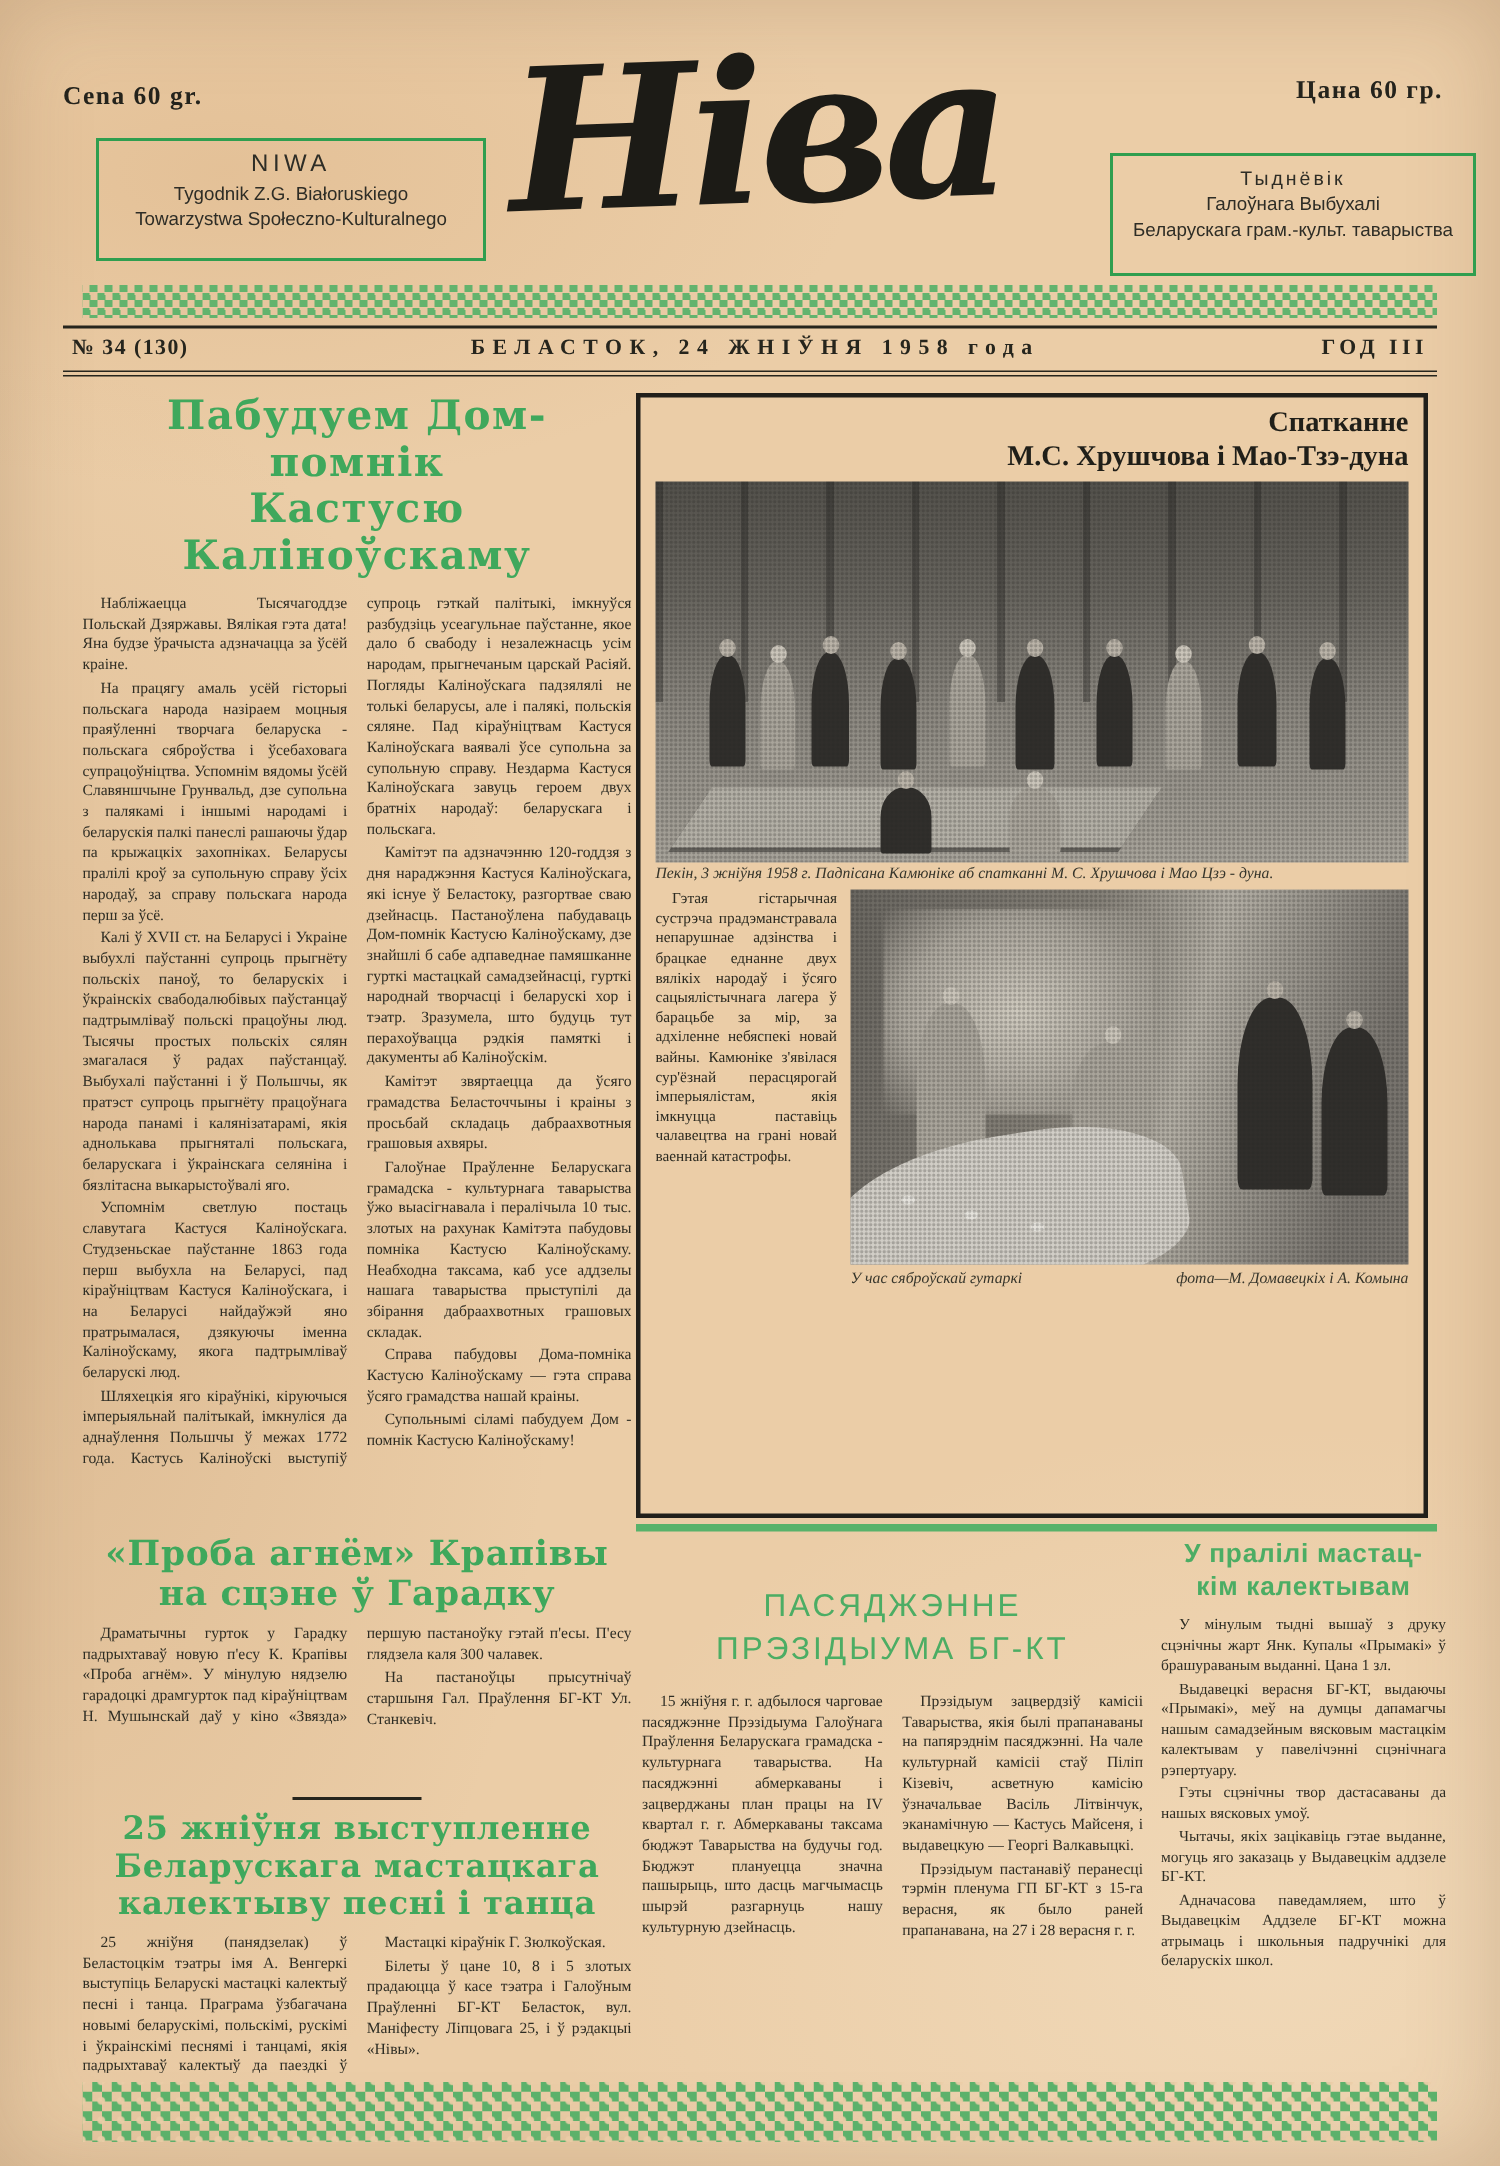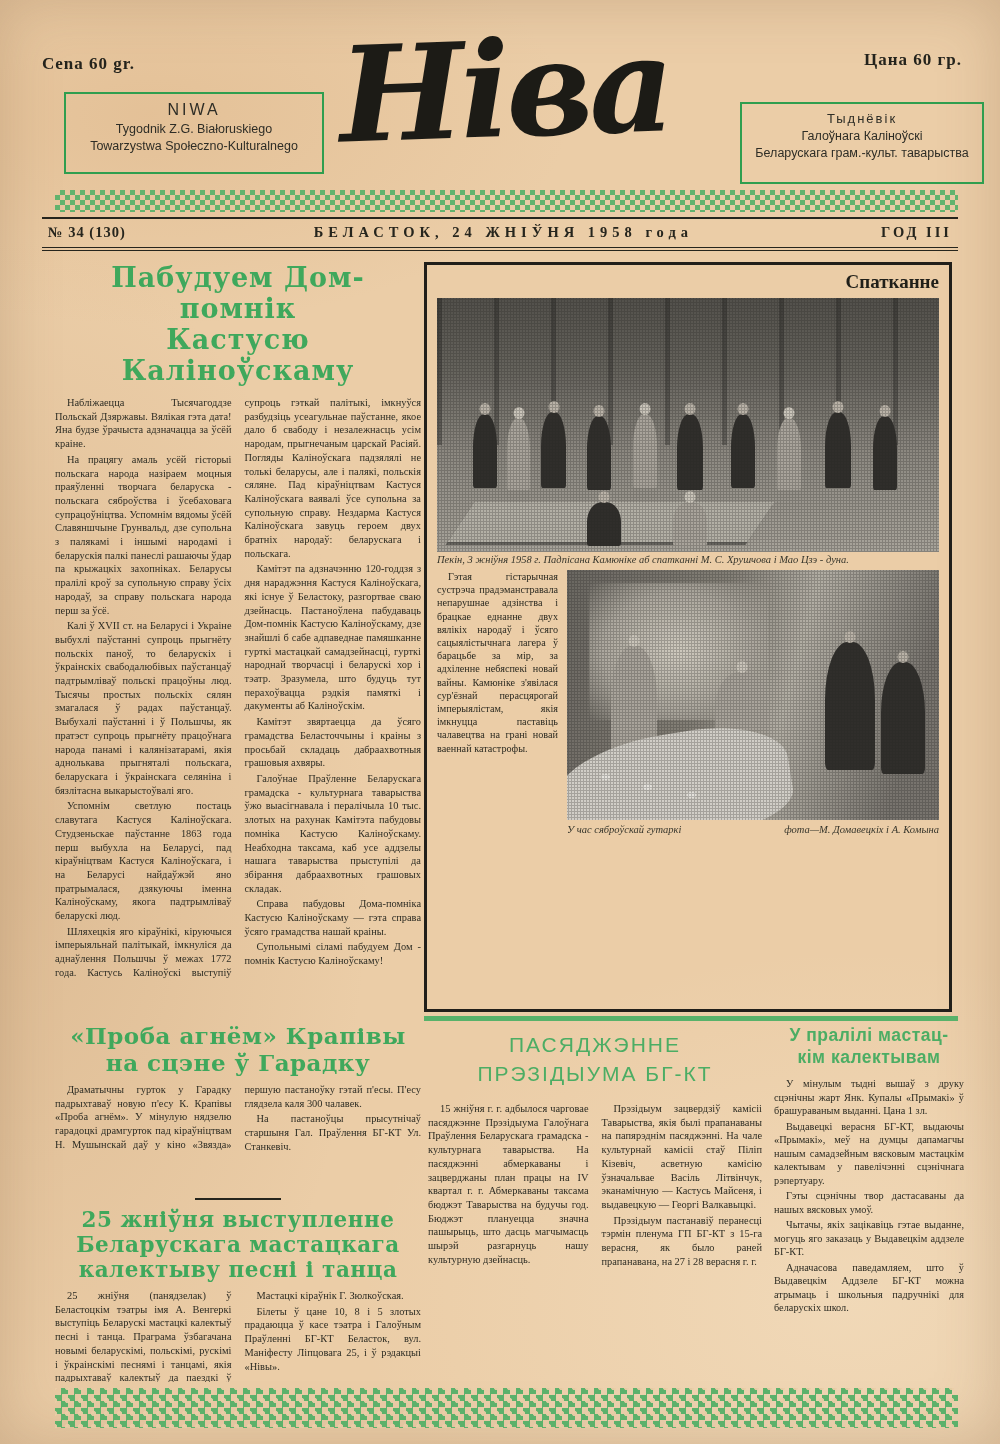--- a/index.html
+++ b/index.html
@@ -110,21 +110,21 @@
   <div class="abs mast-box box-left" style="left:64px;top:92px;width:256px;height:78px;">
     <div class="bl1">NIWA</div>
     <div class="bl2">Tygodnik Z.G. Białoruskiego</div>
     <div class="bl3">Towarzystwa Społeczno-Kulturalnego</div>
   </div>
 
   <div class="abs script-title" style="left:295px;top:10px;width:420px;height:170px;">Ніва</div>
 
   <div class="abs mast-box box-right" style="left:727px;top:102px;width:240px;height:78px;margin-left:13px;">
     <div class="bl1">Тыднёвік</div>
-    <div class="bl2">Галоўнага Каліноўскі</div>
+    <div class="bl2">Галоўнага Выбухалі</div>
     <div class="bl3">Беларускага грам.-культ. таварыства</div>
   </div>
 
   <div class="abs checker" style="left:55px;top:190px;width:903px;height:22px;"></div>
 
   <div class="abs dateline" style="left:42px;top:217px;width:916px;height:34px;gap:36px;">
     <span class="dl dl-issue">№ 34 (130)</span>
     <span class="dl dl-center">БЕЛАСТОК, 24 ЖНІЎНЯ 1958 года</span>
     <span class="dl dl-year">ГОД III</span>
   </div>
@@ -141,20 +141,21 @@
       <p>Камітэт па адзначэнню 120-годдзя з дня нараджэння Кастуся Каліноўскага, які існуе ў Беластоку, разгортвае сваю дзейнасць. Пастаноўлена пабудаваць Дом-помнік Кастусю Каліноўскаму, дзе знайшлі б сабе адпаведнае памяшканне гурткі мастацкай самадзейнасці, гурткі народнай творчасці і беларускі хор і тэатр. Зразумела, што будуць тут перахоўвацца рэдкія памяткі і дакументы аб Каліноўскім.</p>
       <p>Камітэт звяртаецца да ўсяго грамадства Беласточчыны і краіны з просьбай складаць дабраахвотныя грашовыя ахвяры.</p>
       <p>Галоўнае Праўленне Беларускага грамадска - культурнага таварыства ўжо выасігнавала і пералічыла 10 тыс. злотых на рахунак Камітэта пабудовы помніка Кастусю Каліноўскаму. Неабходна таксама, каб усе аддзелы нашага таварыства прыступілі да збірання дабраахвотных грашовых складак.</p>
       <p>Справа пабудовы Дома-помніка Кастусю Каліноўскаму — гэта справа ўсяго грамадства нашай краіны.</p>
       <p>Супольнымі сіламі пабудуем Дом - помнік Кастусю Каліноўскаму!</p>
     </div>
   </div>
 
   <div class="abs photo-box" style="left:424px;top:262px;width:528px;height:750px;">
     <div class="pb-title">Спатканне</div>
+    <div class="pb-title">М.С. Хрушчова і Мао-Тзэ-дуна</div>
 
     <div class="photo photo1" style="width:502px;height:254px;margin:5px auto 2px;">
       <div class="win1"></div>
       <span class="fig" style="left:36px;bottom:64px;width:24px;height:74px;"></span>
       <span class="fig light" style="left:70px;bottom:62px;width:23px;height:72px;"></span>
       <span class="fig" style="left:104px;bottom:64px;width:25px;height:76px;"></span>
       <span class="fig" style="left:150px;bottom:62px;width:24px;height:74px;"></span>
       <span class="fig light" style="left:196px;bottom:64px;width:24px;height:74px;"></span>
       <span class="fig" style="left:240px;bottom:62px;width:26px;height:76px;"></span>
       <span class="fig" style="left:294px;bottom:64px;width:24px;height:74px;"></span>
@@ -205,21 +206,21 @@
     <div class="green-h h-sub3">25 жніўня выступленне</div>
     <div class="green-h h-sub3">Беларускага мастацкага</div>
     <div class="green-h h-sub3">калектыву песні і танца</div>
     <div class="bodytext cols2 clip" style="margin-top:7px;height:140px;">
       <p>25 жніўня (панядзелак) ў Беластоцкім тэатры імя А. Венгеркі выступіць Беларускі мастацкі калектыў песні і танца. Праграма ўзбагачана новымі беларускімі, польскімі, рускімі і ўкраінскімі песнямі і танцамі, якія падрыхтаваў калектыў да паездкі ў БССР.</p>
       <p>Мастацкі кіраўнік Г. Зюлкоўская.</p>
       <p>Білеты ў цане 10, 8 і 5 злотых прадаюцца ў касе тэатра і Галоўным Праўленні БГ-КТ Беласток, вул. Маніфесту Ліпцовага 25, і ў рэдакцыі «Нівы».</p>
     </div>
   </div>
 
-  <div class="abs clip" style="left:428px;top:1030px;width:334px;height:350px;">
+  <div class="abs clip" style="left:428px;top:1056px;width:334px;height:350px;">
     <div class="green-sans h-pas">ПАСЯДЖЭННЕ</div>
     <div class="green-sans h-pas">ПРЭЗІДЫУМА БГ-КТ</div>
     <div class="bodytext cols2 clip" style="margin-top:14px;height:268px;">
       <p>15 жніўня г. г. адбылося чарговае пасяджэнне Прэзідыума Галоўнага Праўлення Беларускага грамадска - культурнага таварыства. На пасяджэнні абмеркаваны і зацверджаны план працы на IV квартал г. г. Абмеркаваны таксама бюджэт Таварыства на будучы год. Бюджэт плануецца значна пашырыць, што дасць магчымасць шырэй разгарнуць нашу культурную дзейнасць.</p>
       <p>Прэзідыум зацвердзіў камісіі Таварыства, якія былі прапанаваны на папярэднім пасяджэнні. На чале культурнай камісіі стаў Піліп Кізевіч, асветную камісію ўзначальвае Васіль Літвінчук, эканамічную — Кастусь Майсеня, і выдавецкую — Георгі Валкавыцкі.</p>
       <p>Прэзідыум пастанавіў перанесці тэрмін пленума ГП БГ-КТ з 15-га верасня, як было раней прапанавана, на 27 і 28 верасня г. г.</p>
     </div>
   </div>
 
   <div class="abs clip" style="left:774px;top:1024px;width:190px;height:356px;">

